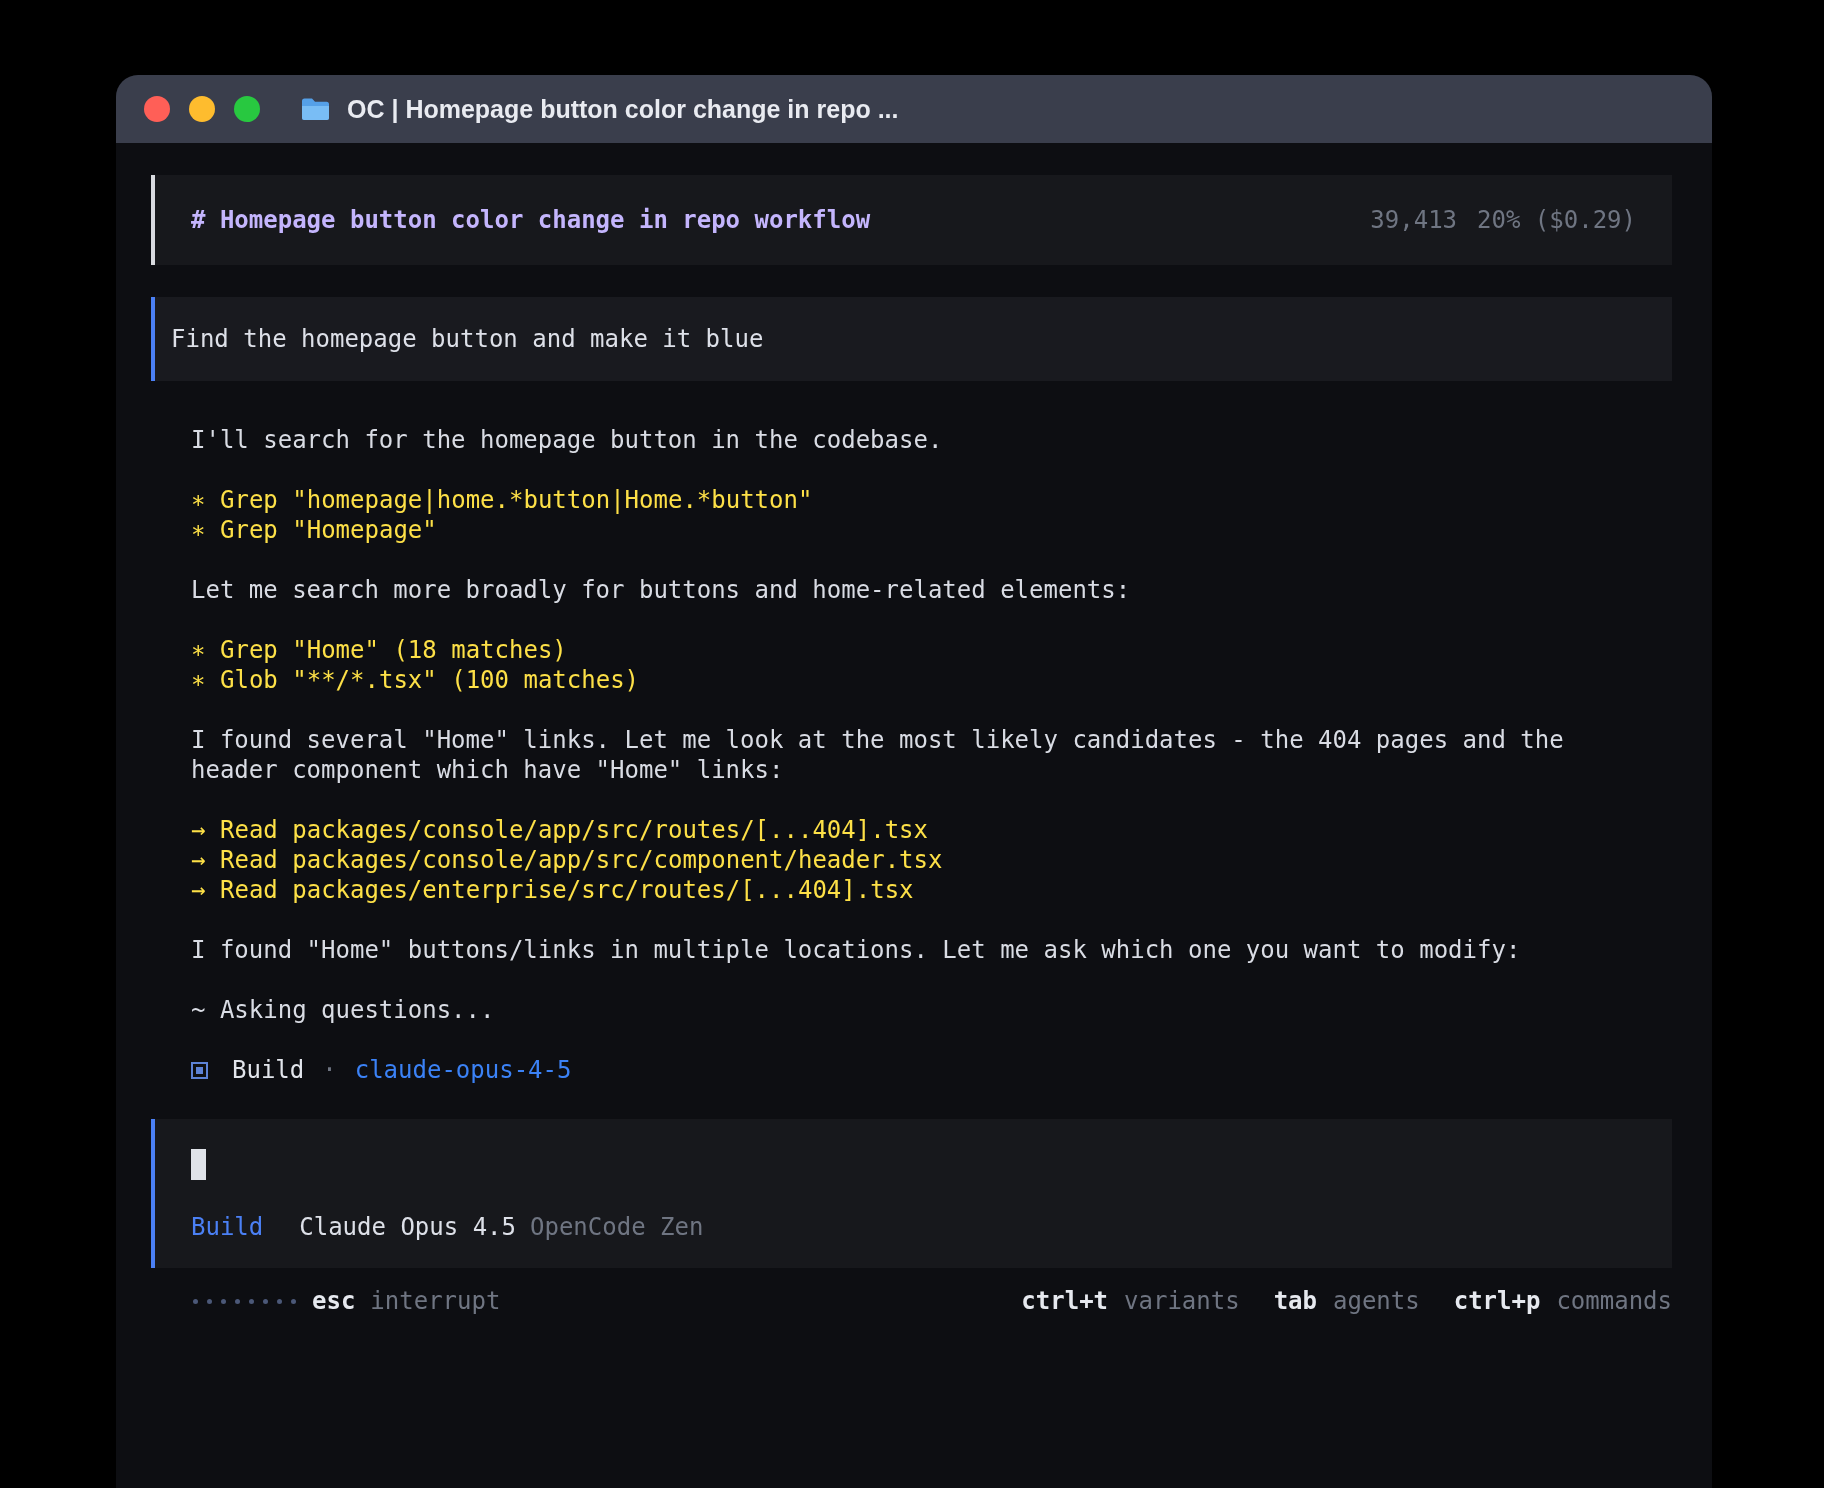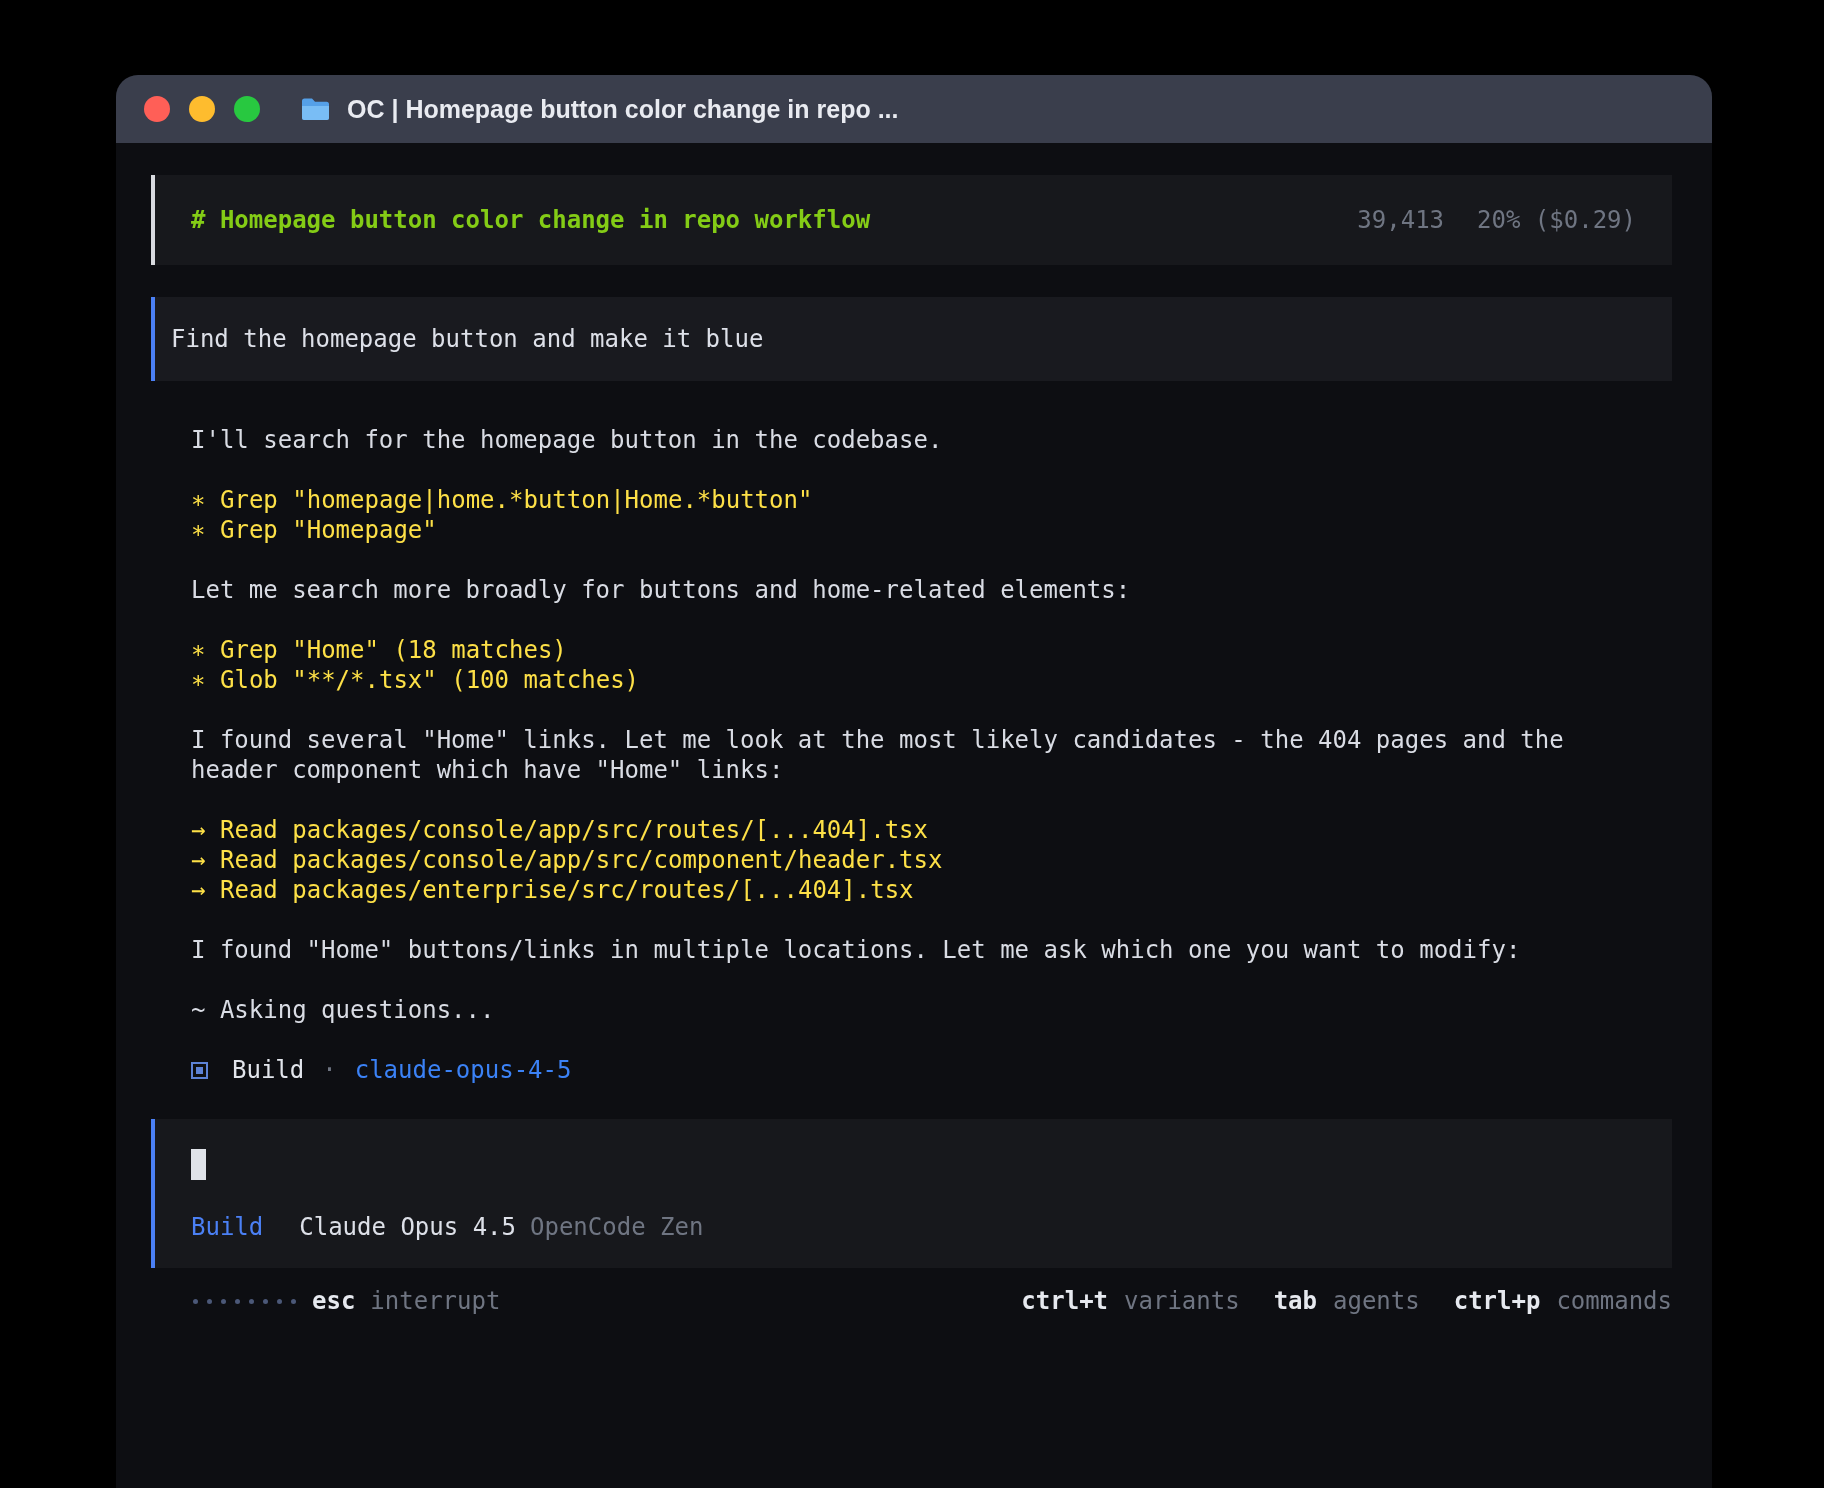--- a/index.html
+++ b/index.html
@@ -29,22 +29,22 @@
   .content {
     flex:1; padding:32px 40px 0 35px;
     font-size:24px; line-height:30px; color:#dde0e8;
     display:flex; flex-direction:column;
   }
 
   .session-header {
     background:#17181c; border-left:4px solid #d9dbe0;
     padding:30px 36px; display:flex; justify-content:space-between; align-items:center;
   }
-  .session-title { font-weight:700; color:#84cc16; }
-  .session-stats { display:flex; gap:33px; color:#6f7582; }
+  .session-title { font-weight:700; color:#c4b5fd; }
+  .session-stats { display:flex; gap:20px; color:#6f7582; }
 
   .user-block {
     margin-top:32px; background:#191a1f; border-left:4px solid #4b80f5;
     padding:27px 16px; color:#dde0e8;
   }
 
   .transcript { margin-top:44px; padding-left:40px; }
   .para { max-width:1450px; margin-bottom:30px; color:#d9dce4; }
   .tools { margin-bottom:30px; color:#fde047; }
   .tool-line .glyph { display:inline-block; width:29px; }

